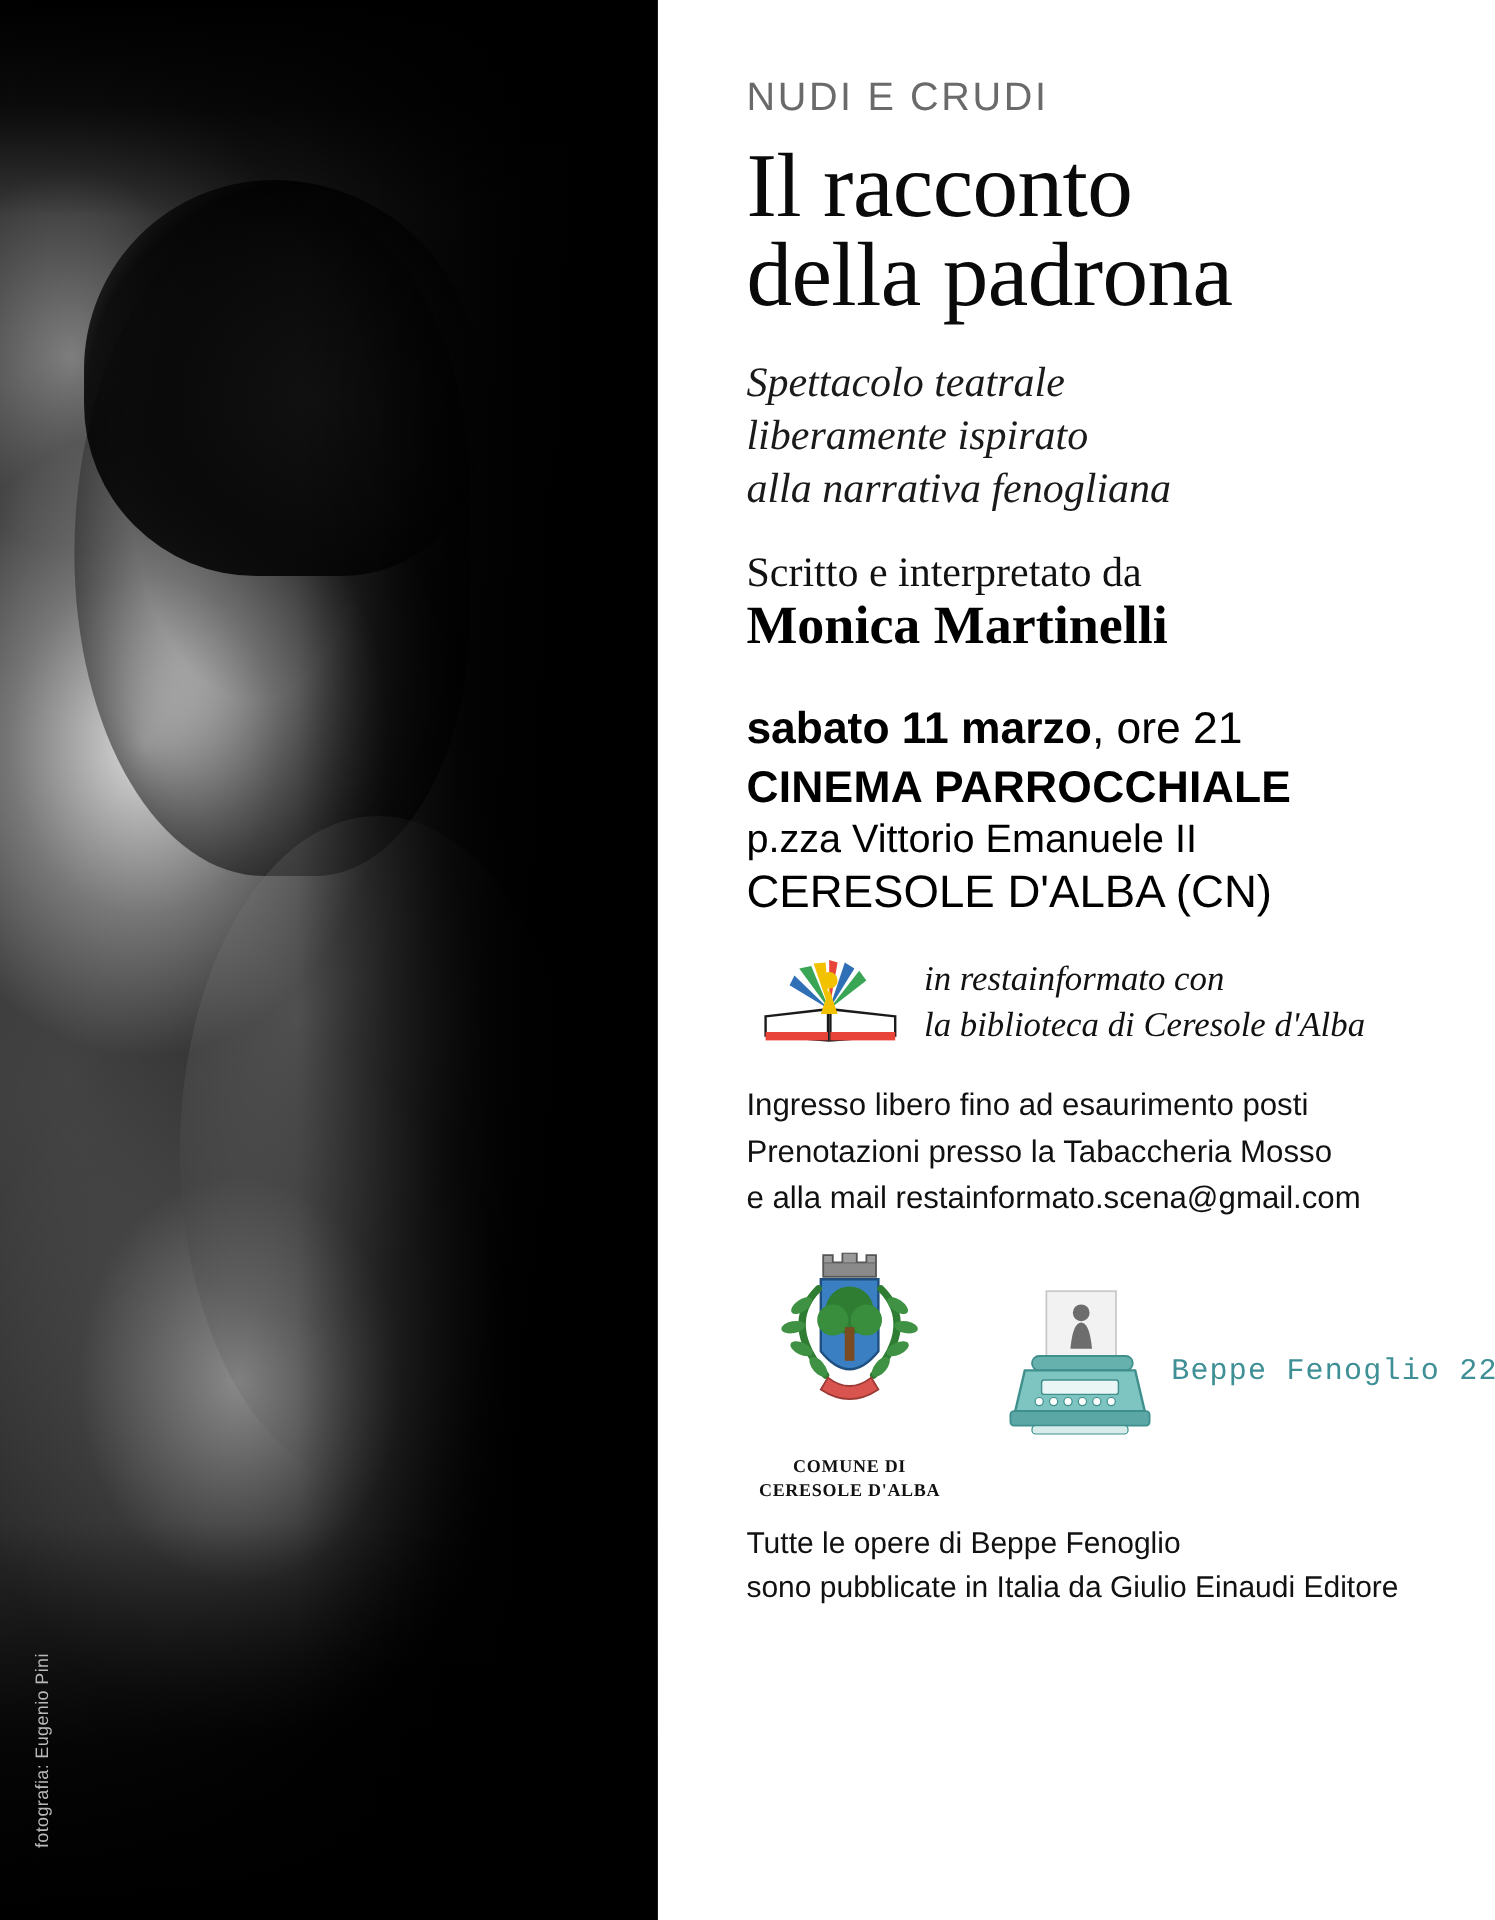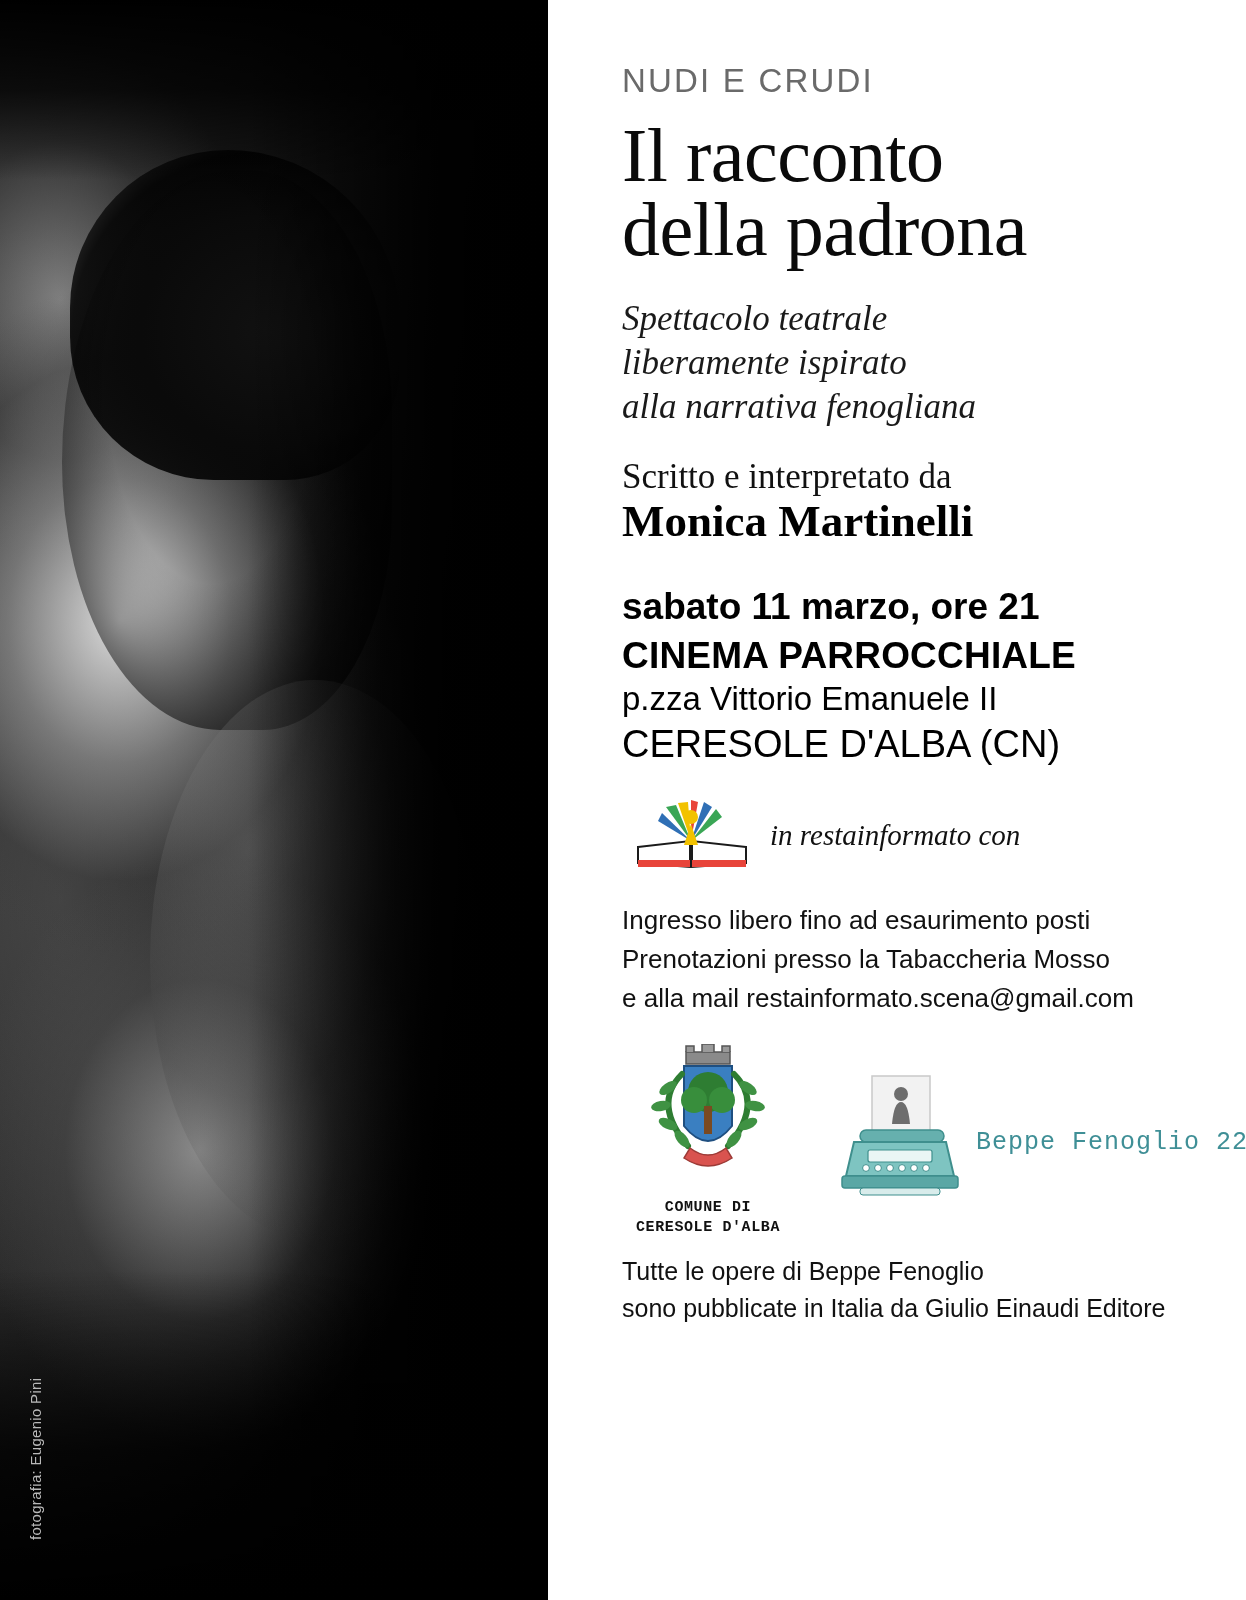--- a/index.html
+++ b/index.html
@@ -133,21 +133,21 @@
     line-height: 1.1;
     margin-bottom: 38px;
   }
   .when {
     font-size: 37px;
     line-height: 1.2;
     margin-bottom: 4px;
     color: #000;
   }
   .when b { font-weight: 700; text-align: center; }
-  .when .soft { font-weight: 700; }
+  .when .soft { font-weight: 400; }
   .venue {
     font-size: 37px;
     font-weight: 700;
     letter-spacing: 0.2px;
     line-height: 1.22;
     color: #000;
   }
   .address {
     font-size: 33px;
     font-weight: 400;
@@ -193,27 +193,27 @@
     align-items: flex-start;
     gap: 46px;
     margin-left: 6px;
     margin-bottom: 14px;
   }
   .comune {
     width: 160px;
     text-align: center;
   }
   .comune-caption {
-    font-family: Liberation Mono, monospace;
+    font-family: Liberation Serif, serif;
     font-size: 15px;
     font-weight: 700;
     letter-spacing: 0.6px;
     line-height: 1.35;
     color: #111;
-    margin-top: 0;
+    margin-top: 14px;
   }
   .typewriter-block {
     display: flex;
     align-items: center;
     gap: 12px;
     margin-top: 28px;
   }
   .bf-label {
     font-family: "Liberation Mono", monospace;
     font-size: 25px;
@@ -284,20 +284,21 @@
           <path d="M59 44 L72 5 L80 10 Z" fill="#2f6fb5"></path>
           <path d="M59 44 L84 12 L90 20 Z" fill="#3aa655"></path>
           <path d="M59 44 L30 16 L26 24 Z" fill="#2f6fb5"></path>
 
           <circle cx="59" cy="20" r="7" fill="#f2c200"></circle>
           <path d="M59 27 L52 48 L66 48 Z" fill="#f2c200"></path>
         </svg>
       </div>
       <div class="collab-text">
         <div>in restainformato con</div>
+        <div>la biblioteca di Ceresole d'Alba</div>
       </div>
     </div>
 
     <div class="info">
       <div>Ingresso libero fino ad esaurimento posti</div>
       <div>Prenotazioni presso la Tabaccheria Mosso</div>
       <div>e alla mail restainformato.scena@gmail.com</div>
     </div>
 
     <div class="logos-row">

